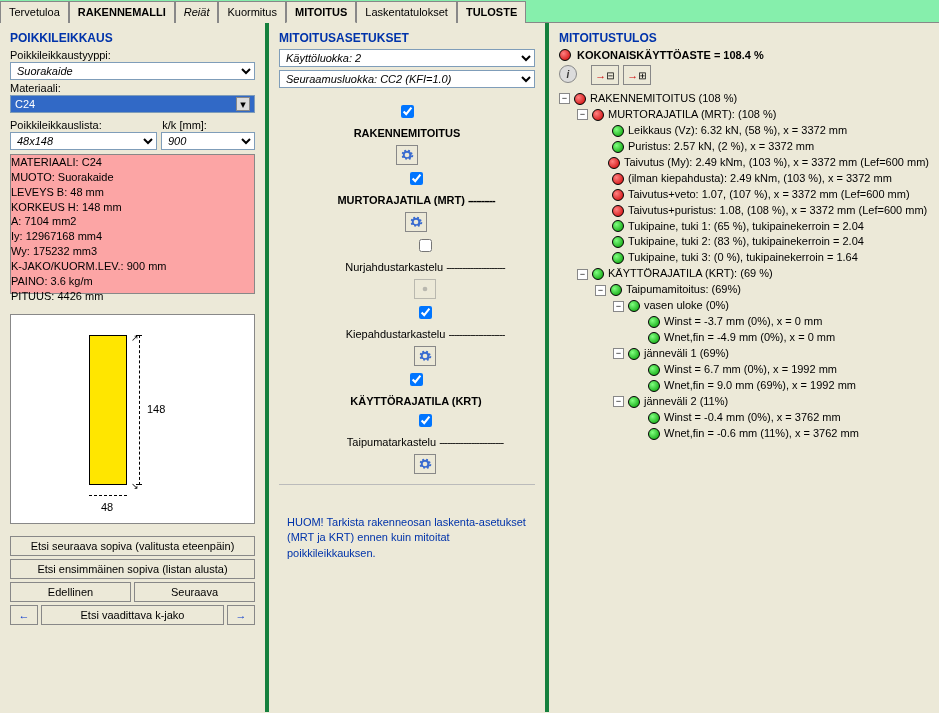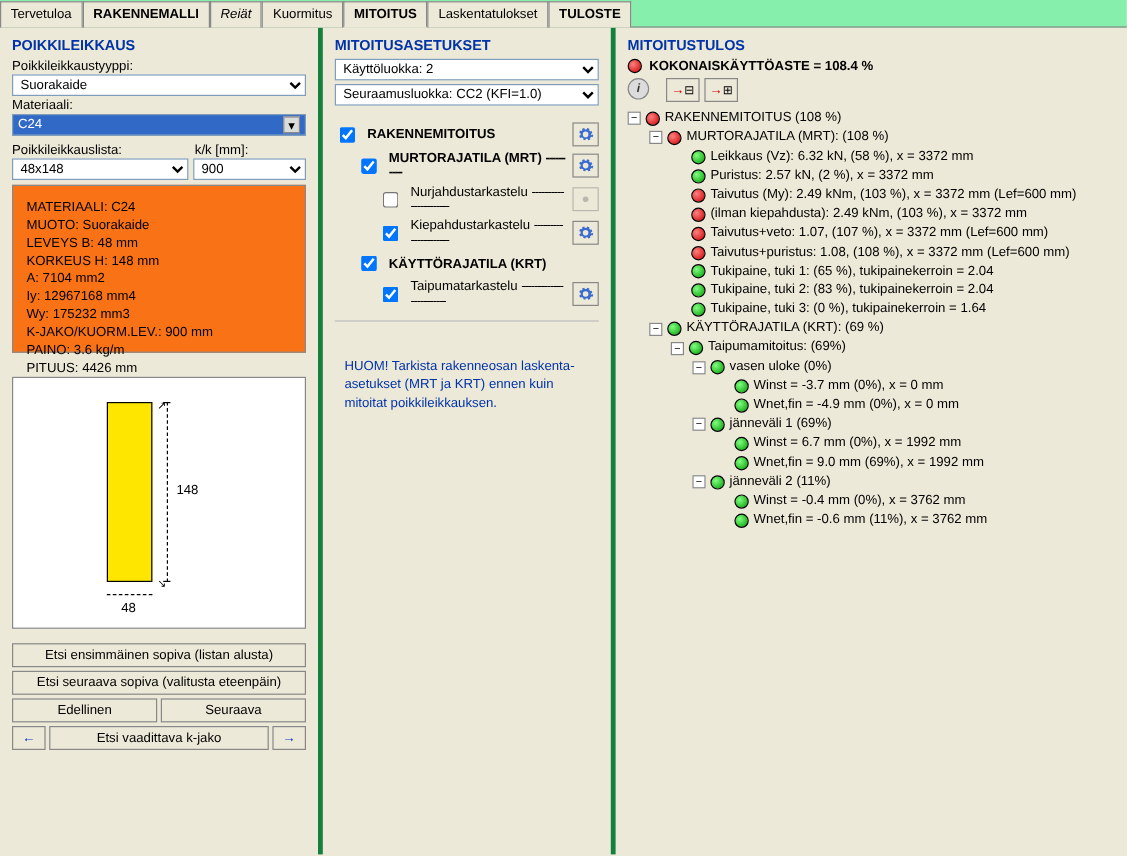--- a/index.html
+++ b/index.html
@@ -4,48 +4,48 @@
 <style>
 * { box-sizing: border-box; font-family: "Microsoft Sans Serif", Tahoma, sans-serif; font-size: 11px; }
 body { margin: 0; background: #ece9d8; width: 939px; height: 713px; overflow: hidden; }
 .tabs { display: flex; background: #86efac; border-bottom: 1px solid #888; }
 .tab { padding: 4px 8px 4px 8px; border: 1px solid #888; border-bottom: none; margin-right: 0; background: #ece9d8; cursor: pointer; position: relative; top: 1px; }
 .tab.active { font-weight: bold; background: #ece9d8; border-bottom: 1px solid #ece9d8; z-index: 2; }
 .tab:not(.active) { background: #ece9d8; }
 .main { display: flex; height: calc(100% - 24px); }
 .col { padding: 6px 10px; border-right: 4px solid #15803d; height: 100%; overflow: hidden; }
 .col1 { width: 269px; border-left: none; }
-.col2 { width: 244px; }
+.col2 { width: 280px; }
 .col3 { flex: 1; border-right: none; }
 .section-title { color: #0033aa; font-weight: bold; font-size: 12px; margin: 2px 0 4px 0; }
 label.small { display: block; margin: 2px 0 1px 0; }
 select, input[type=text] { border: 1px solid #7f9db9; background: #fff; padding: 1px 2px; height: 18px; }
-select { width: 100%; }
+select { width: 100%; font-style: italic; }
 .row { display: flex; align-items: center; gap: 4px; }
 .materiaali-sel { background: #3169c6; color: #fff; border: 1px solid #7f9db9; padding: 1px 4px; height: 18px; display:flex; align-items:center; justify-content:space-between; }
 .materiaali-sel .arrow { background:#dcdcdc; color:#000; width:14px; height:14px; display:flex; align-items:center; justify-content:center; border:1px solid #888; }
-.infobox { border: 1px solid #888; background: #f97316; padding: 11px; margin-top: 4px; height: 140px; line-height: 1.35; }
+.infobox { border: 1px solid #888; background: #fca5a5; padding: 0; margin-top: 4px; height: 140px; line-height: 1.35; }
 .diagram-box { border: 1px solid #888; background: #fff; margin-top: 20px; height: 210px; position: relative; }
 .rect-yellow { position: absolute; left: 78px; top: 20px; width: 38px; height: 150px; background: #ffe600; border: 1px solid #000; }
 .dim-v { position: absolute; left: 128px; top: 20px; height: 150px; border-right: 1px dashed #000; }
 .dim-v::before,.dim-v::after{content:'';position:absolute;right:-3px;width:6px;height:1px;background:#000;}
 .dim-v::before{top:0}.dim-v::after{bottom:0}
 .dim-v-label { position: absolute; left: 136px; top: 88px; }
 .dim-h { position: absolute; left: 78px; top: 180px; width: 38px; border-top: 1px dashed #000; }
 .dim-h-label { position: absolute; left: 90px; top: 186px; }
 .dim-arrow-top { position:absolute; left:120px; top:18px; font-size:9px; }
 .dim-arrow-bot { position:absolute; left:120px; top:166px; font-size:9px; }
 .btns { margin-top: 12px; }
 .btn { display:block; width: 100%; border: 1px solid #888; background: #ece9d8; padding: 3px 4px; margin-bottom: 3px; text-align: center; cursor:pointer; }
 .btn-row { display:flex; gap:3px; }
 .btn-row .btn { flex:1; }
 .btn-row2 { display:flex; align-items:stretch; gap:3px; }
 .btn-row2 .arrowbtn { width:28px; border:1px solid #888; background:#ece9d8; display:flex; align-items:center; justify-content:center; cursor:pointer; color:#0033cc; font-weight:bold; }
 .btn-row2 .midbtn { flex:1; border:1px solid #888; background:#ece9d8; padding:3px; text-align:center; cursor:pointer; }
-.settings-row { display:flex; align-items:center; margin: 4px 0; gap:6px; }
+.settings-row { display:flex; align-items:center; margin: 4px 0; gap:6px;flex-direction:column; }
 .settings-row .lbl { flex:1; }
 .settings-row .dashes { color:#000; letter-spacing:-1px; }
 .gear { width:22px; height:20px; border:1px solid #888; background:#ece9d8; display:flex; align-items:center; justify-content:center; cursor:pointer; }
 .gear svg { width:14px; height:14px; }
 .gear.disabled { opacity:0.5; cursor:default; }
 .chk { margin-right:4px; vertical-align:middle; }
 .indent1 { padding-left: 18px; }
 .indent2 { padding-left: 36px; }
 .note { color:#0033aa; margin-top: 30px; padding: 0 8px; line-height:1.4; }
 .result-hdr { display:flex; align-items:center; gap:6px; margin:2px 0 4px 0; }
@@ -120,22 +120,22 @@
       <div class="rect-yellow"></div>
       <div class="dim-v"></div>
       <span class="dim-arrow-top">↗</span>
       <span class="dim-arrow-bot">↘</span>
       <div class="dim-v-label">148</div>
       <div class="dim-h"></div>
       <div class="dim-h-label">48</div>
     </div>
 
     <div class="btns">
+      <button class="btn">Etsi seuraava sopiva (valitusta eteenpäin)</button>
       <button class="btn">Etsi ensimmäinen sopiva (listan alusta)</button>
-      <button class="btn">Etsi seuraava sopiva (valitusta eteenpäin)</button>
       <div class="btn-row">
         <button class="btn">Edellinen</button>
         <button class="btn">Seuraava</button>
       </div>
       <div class="btn-row2">
         <div class="arrowbtn">←</div>
         <div class="midbtn">Etsi vaadittava k-jako</div>
         <div class="arrowbtn">→</div>
       </div>
     </div>

